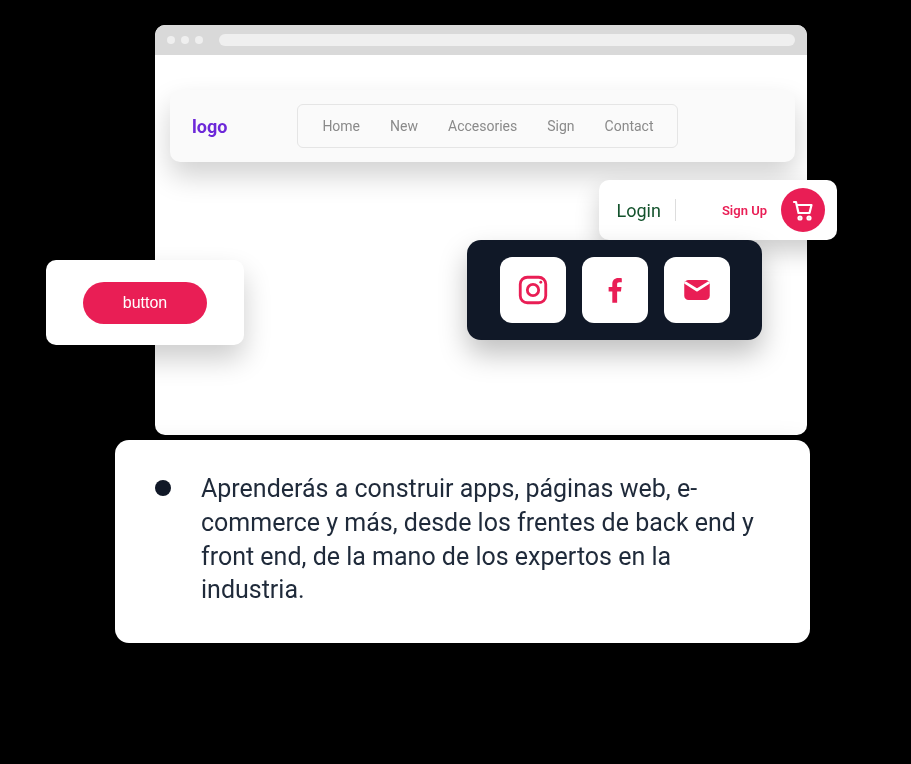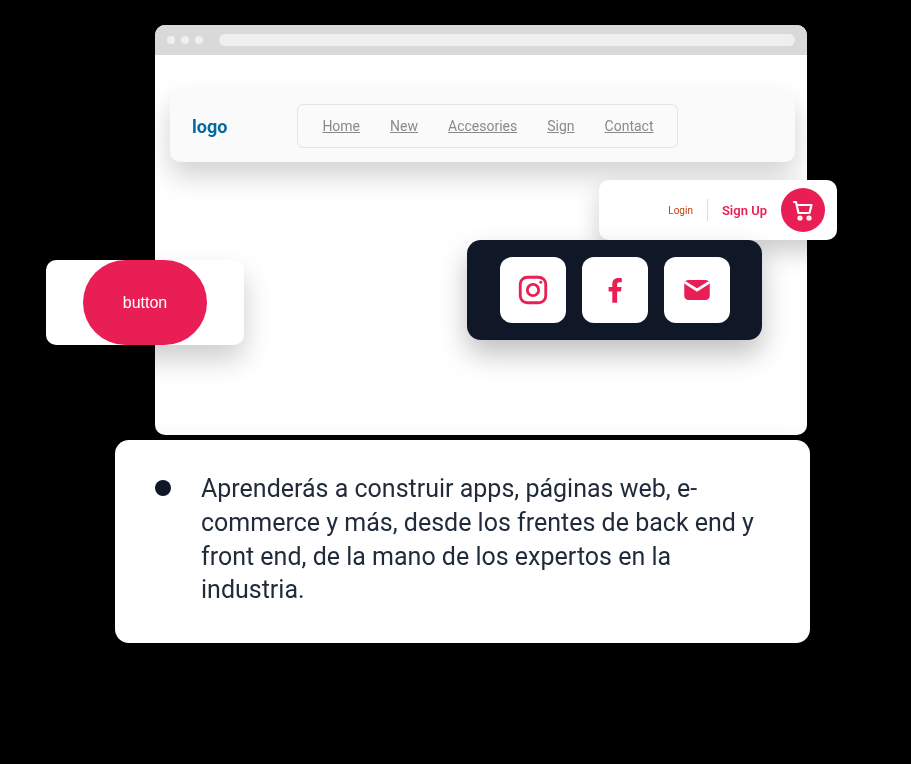--- a/index.html
+++ b/index.html
@@ -50,76 +50,75 @@
     width: 625px;
     height: 72px;
     background: #fafafa;
     border-radius: 10px;
     box-shadow: 0 14px 28px rgba(0,0,0,0.18);
     display: flex;
     align-items: center;
     padding: 0 22px;
   }
   .logo {
-    color: #0369a1;
+    color: #6d28d9;
     font-weight: 700;
     font-size: 18px;
   }
   .nav {
     margin-left: 70px;
     border: 1px solid #e5e5e5;
     border-radius: 6px;
     height: 44px;
     display: flex;
     align-items: center;
     gap: 30px;
     padding: 0 24px;
   }
   .nav-item {
     color: #8a8a8a;
     font-size: 14px;
-    text-decoration: underline;
   }
 
   
   .auth-strip {
     position: absolute;
     left: 599px;
     top: 180px;
     width: 238px;
     height: 60px;
     background: #fff;
     border-radius: 10px;
     box-shadow: 0 12px 24px rgba(0,0,0,0.2);
     display: flex;
     align-items: center;
     justify-content: flex-end;
     gap: 14px;
     padding-right: 12px;
   }
-  .login { color:#c2410c; font-size:10px; }
+  .login { color:#14532d; font-size:18px; }
   .divider { width:1px; height:22px; background:#ddd; }
-  .signup { color:#e91e55; font-size:13px; font-weight:600; }
+  .signup { color:#e91e55; font-size:13px; font-weight:600;margin-left:32px; }
   .cart-btn {
     width: 44px; height: 44px; border-radius: 50%;
     background: #e91e55;
     display:flex; align-items:center; justify-content:center;
   }
 
   
   .button-card {
     position: absolute;
     left: 46px;
     top: 260px;
     width: 198px;
     height: 85px;
     background: #fff;
     border-radius: 10px;
     box-shadow: 0 14px 28px rgba(0,0,0,0.2);
-    display:flex; justify-content:center;
+    display:flex; align-items:center; justify-content:center;
   }
   .pink-btn {
     background: #e91e55;
     color: #fff;
     border: none;
     border-radius: 999px;
     padding: 12px 40px;
     font-size: 16px;
     cursor: pointer;
   }

